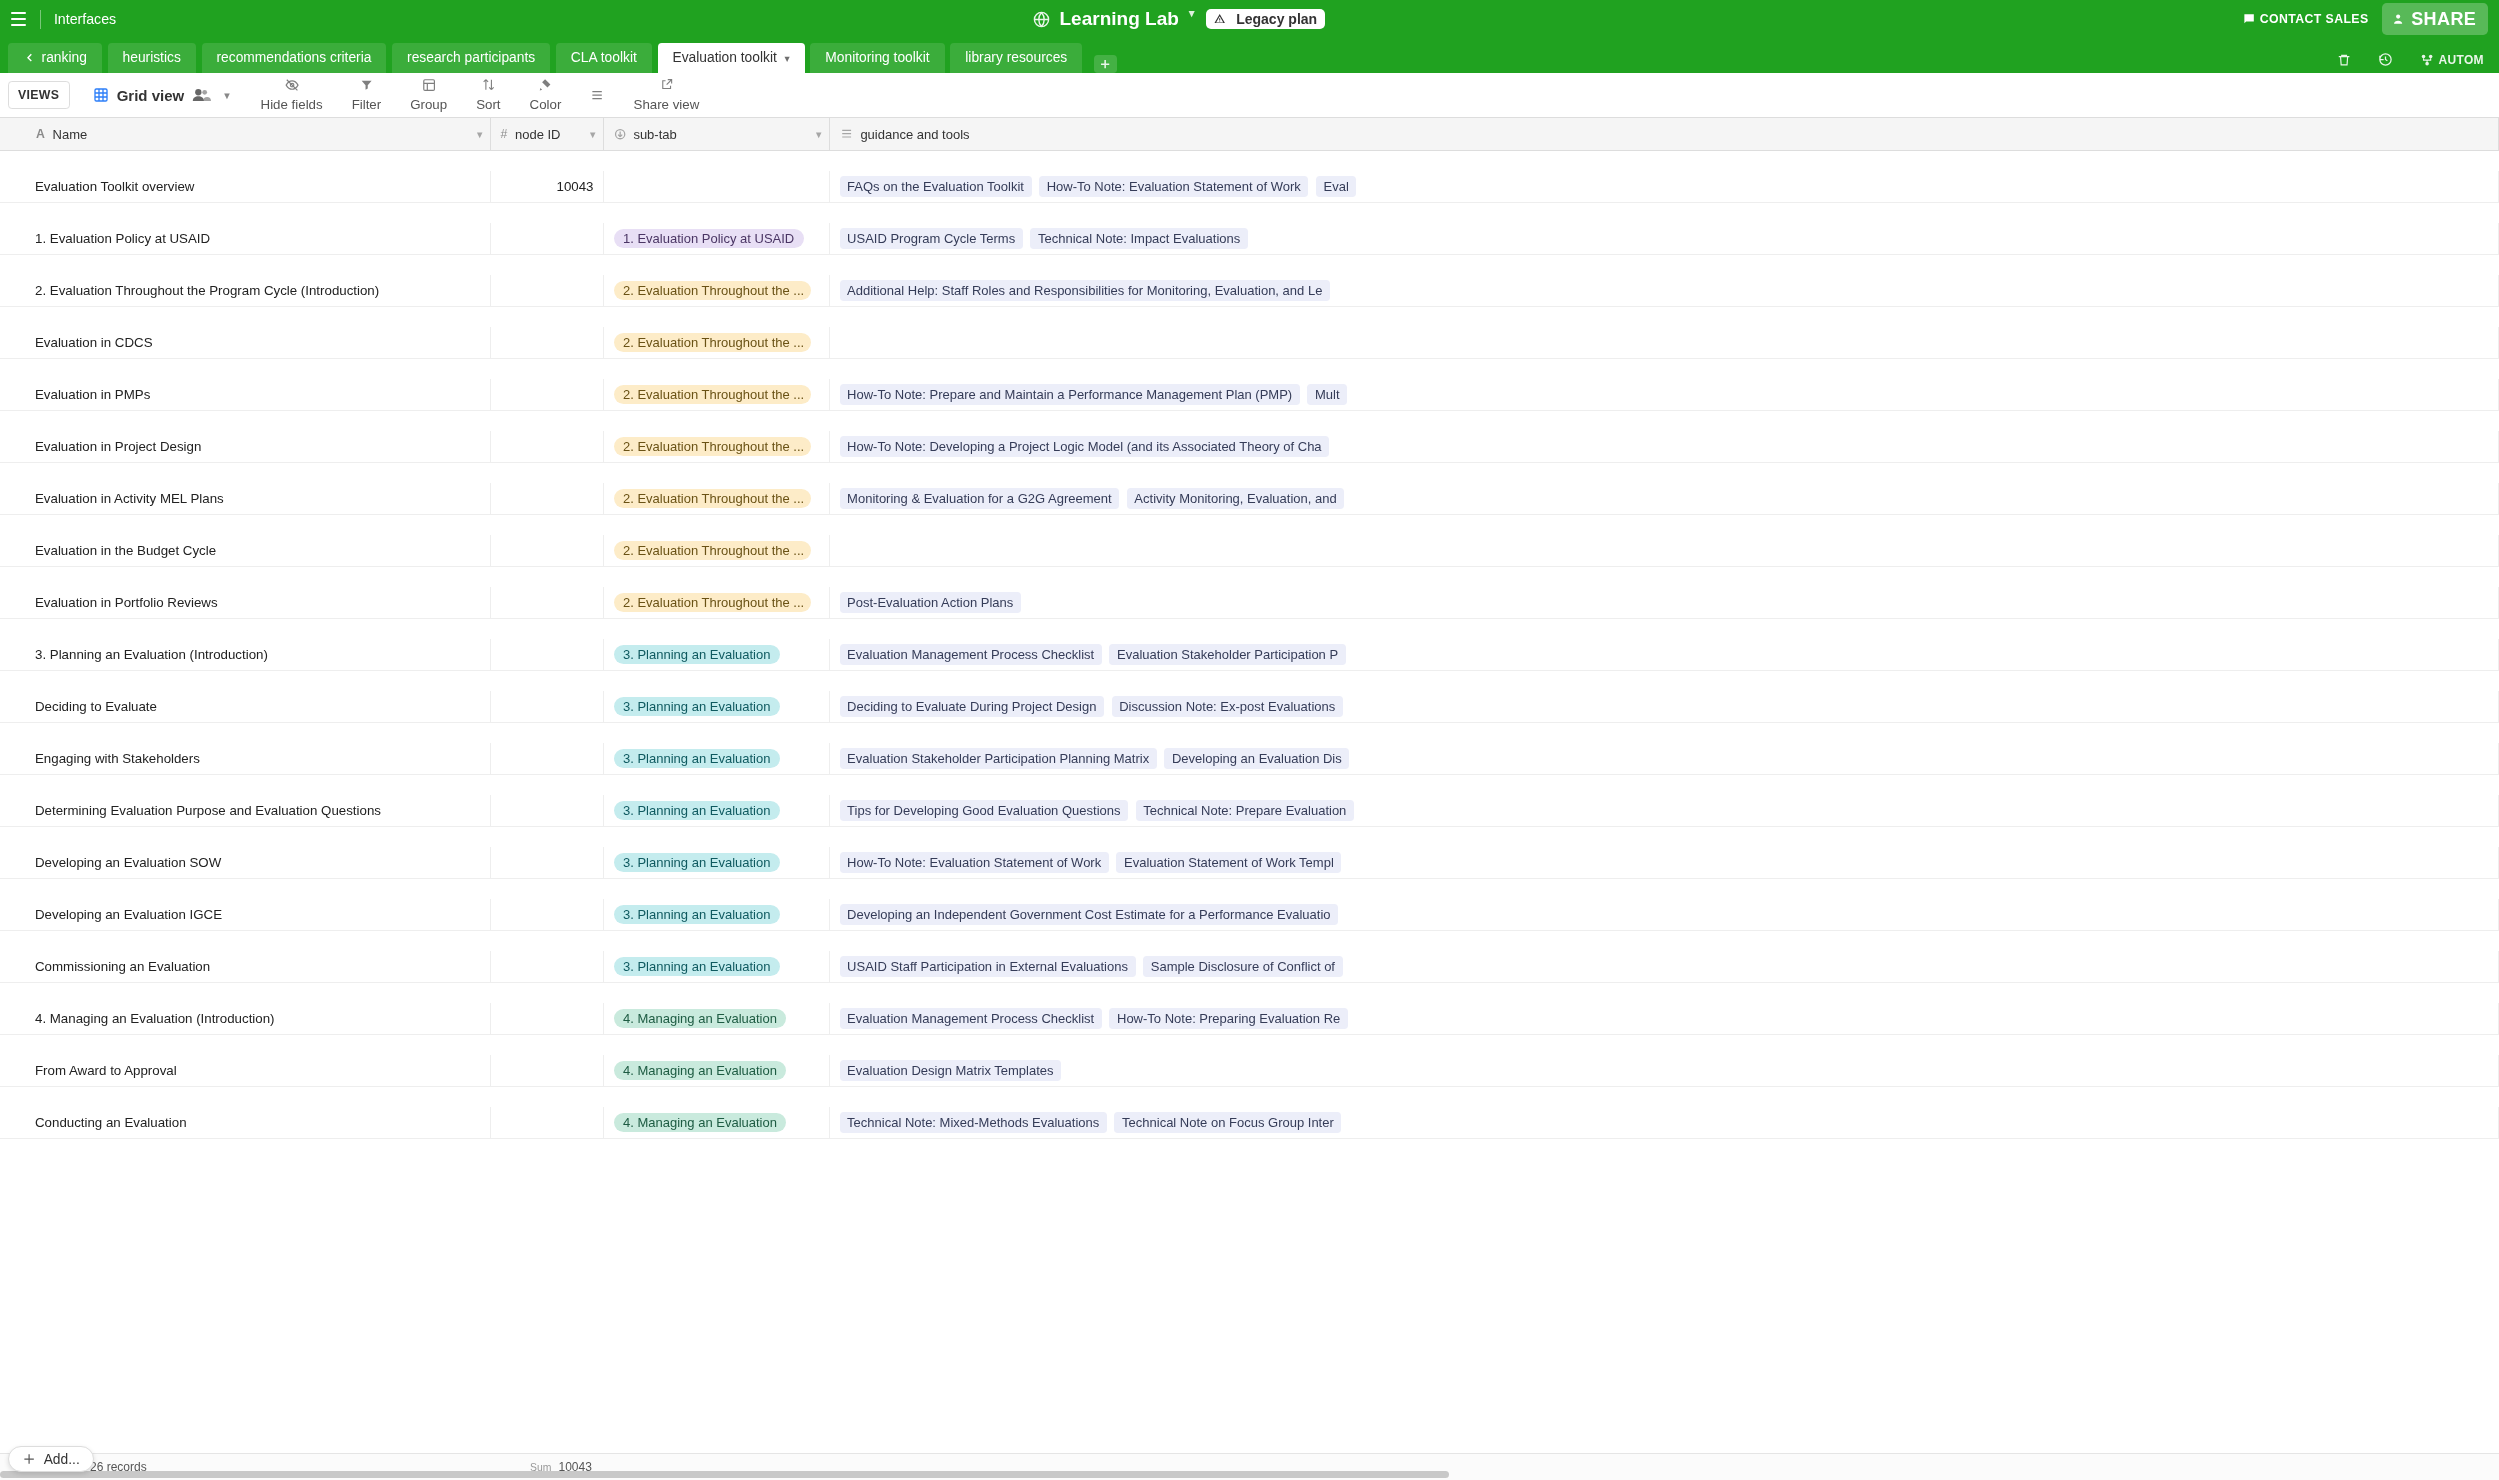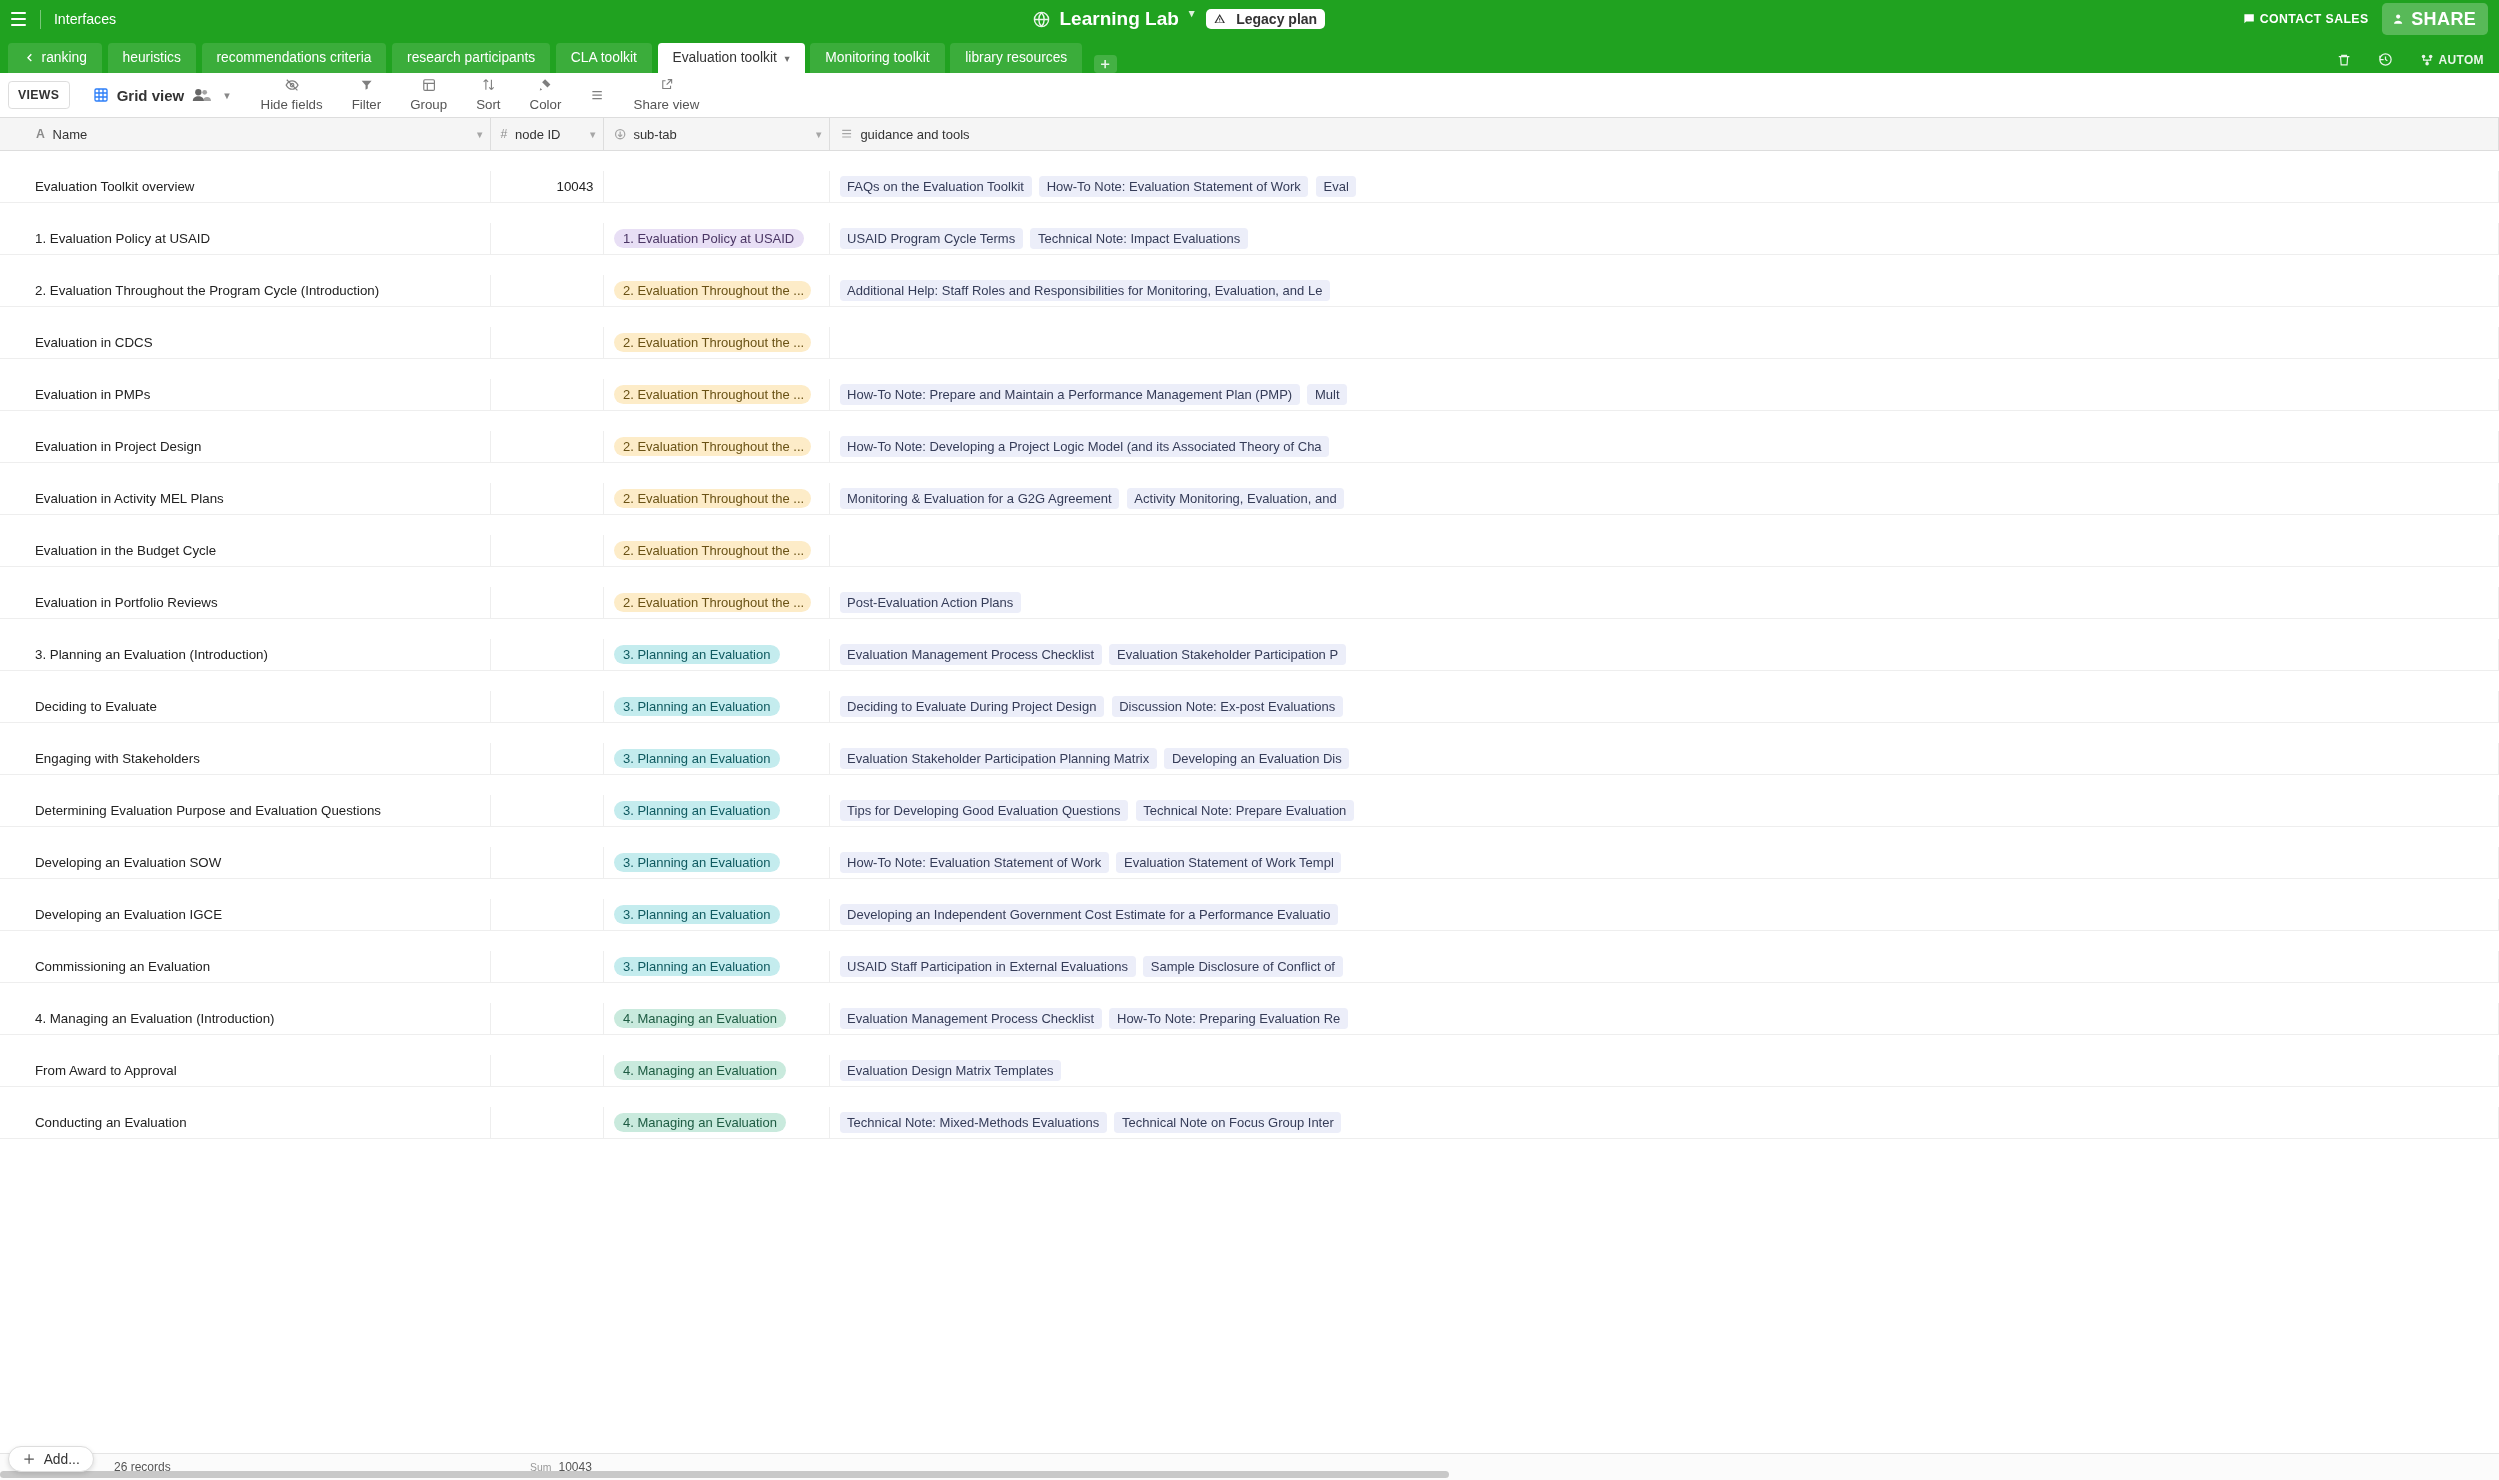--- a/index.html
+++ b/index.html
@@ -106,21 +106,21 @@
 .footer {
   position: absolute; bottom: 0; left: 0; right: 0; height: 26.6px;
   background: #fbfbfb; border-top: 0.9px solid #e5e5e5; display: flex; align-items: center;
   font-size: 12px; color: #555;
 }
 .add-fab {
   position: absolute; left: 7.6px; bottom: 7.6px; background: #fff; border: 0.9px solid #ddd;
   box-shadow: 0 1.9px 5.7px rgba(0,0,0,0.12); border-radius: 15px; padding: 4.7px 13.3px;
   display: flex; align-items: center; gap: 7.6px; font-size: 13.8px; color: #333; z-index: 5;
 }
-.footer-left { margin-left: 114px; }
+.footer-left { margin-left: 90px; }
 .footer-sum { position: absolute; left: 530px; }
 .sumlabel { color: #999; font-size: 10.4px; margin-right: 3.8px; }
 .hscroll { position: absolute; bottom: 0; left: 0; right: 0; height: 9.5px; }
 .hscroll-thumb { position: absolute; left: 0; width: 58%; height: 7.6px; background: #c8c8c8; border-radius: 3.8px; }
 svg { display: block; }
 </style>
 </head>
 <body>
 
 <div class="topbar">

